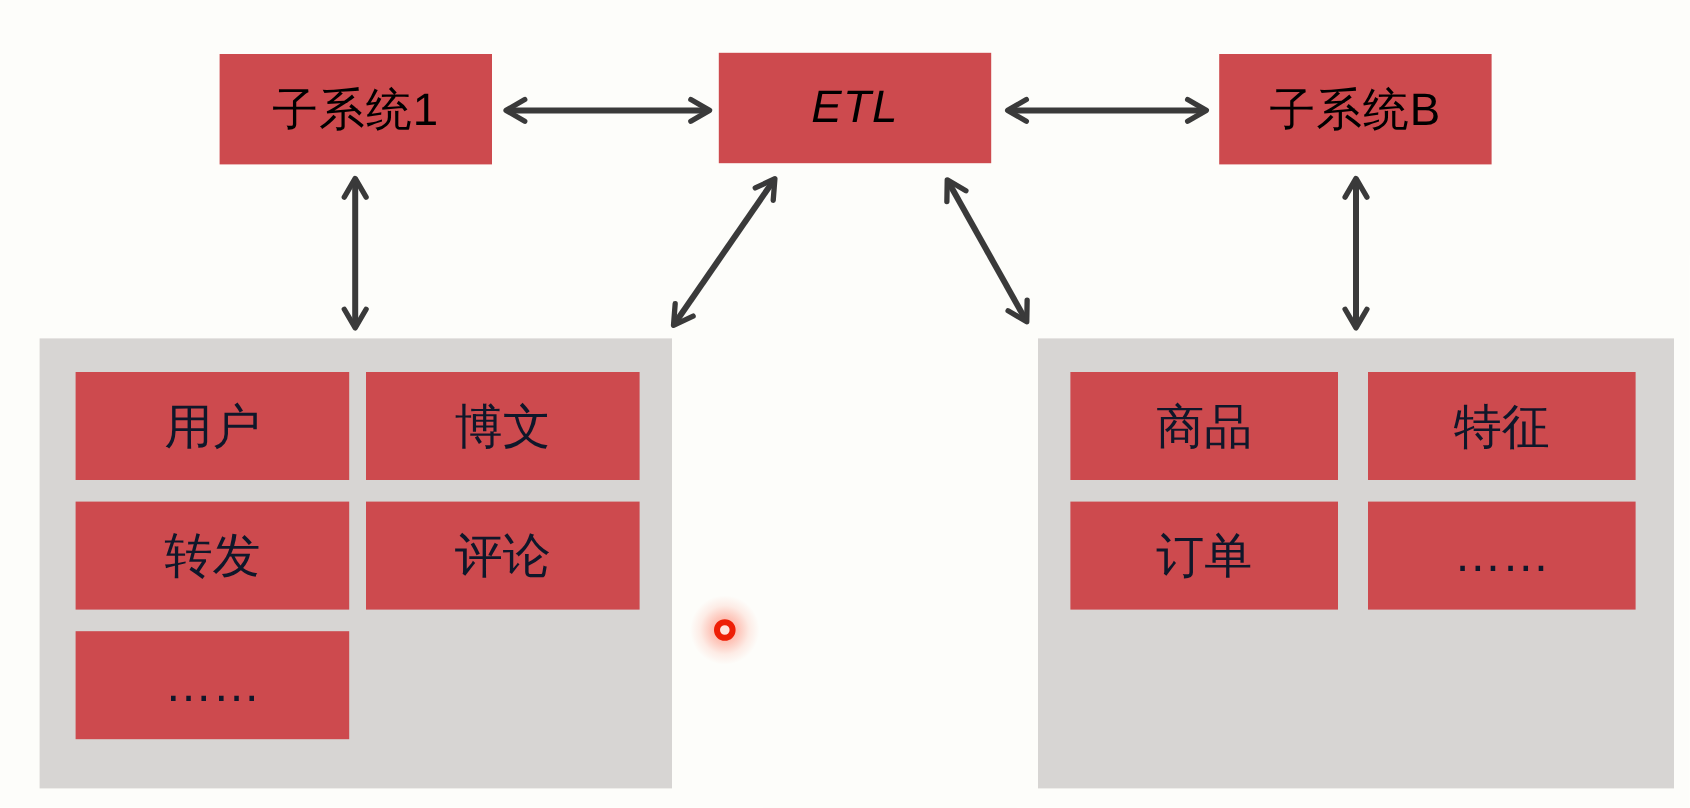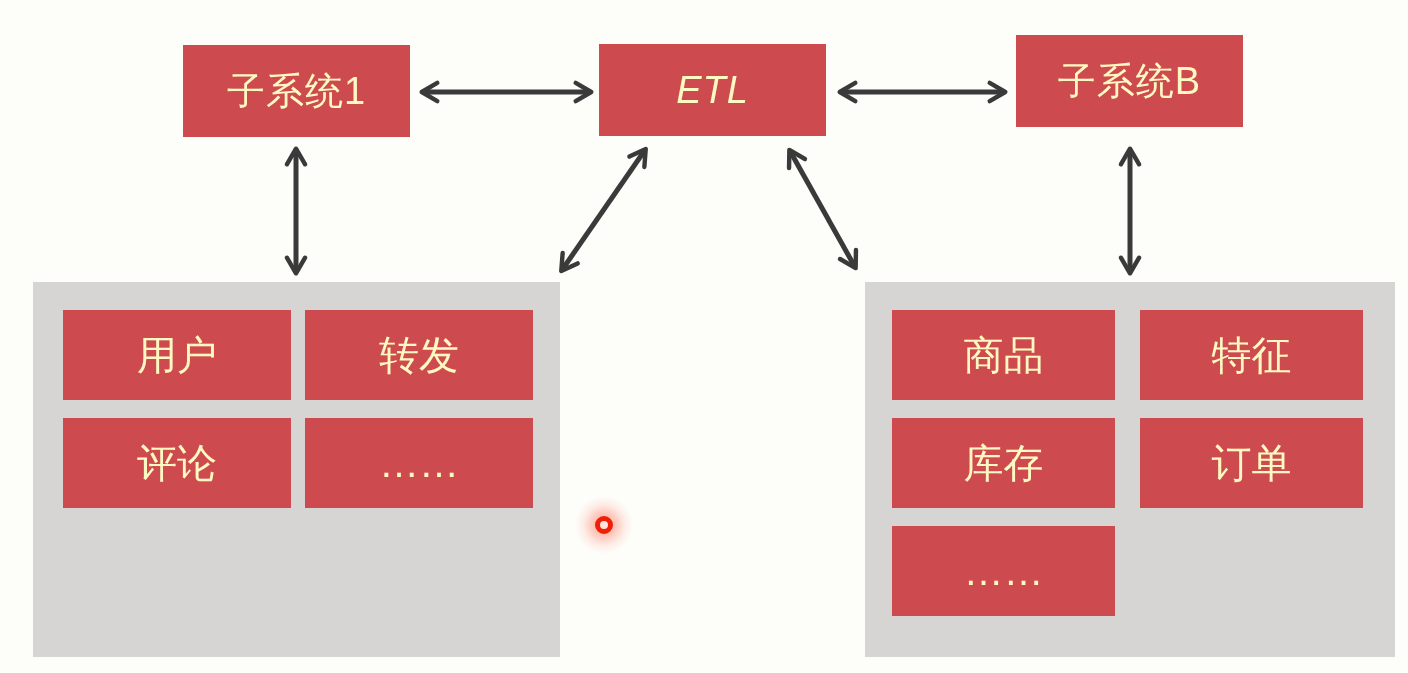--- a/index.html
+++ b/index.html
@@ -24,31 +24,31 @@
     position:absolute;
     left:0;top:0;
     width:1408px;height:673px;
     pointer-events:none;
   }
   .node{
     position:absolute;
     width:227px;
     height:92px;
     background:var(--red);
-    color:#fef9c3;
+    color:#000000;
     display:flex;
     align-items:center;
     justify-content:center;
     font-size:38px;
     letter-spacing:1px;
     white-space:nowrap;
   }
   #node-subsystem1{left:183px;top:45px;}
   #node-etl{left:599px;top:44px;font-style:italic;}
-  #node-subsystemB{left:1016px;top:35px;}
+  #node-subsystemB{left:1016px;top:45px;}
   .group{
     position:absolute;
     background:var(--gray);
     display:grid;
     grid-template-columns:1fr 1fr;
     grid-auto-rows:90px;
     row-gap:18px;
   }
   #group-left{
     left:33px;top:282px;
@@ -59,21 +59,21 @@
   }
   #group-right{
     left:865px;top:282px;
     width:530px;height:375px;
     padding:28px 32px 41px 27px;
     column-gap:25px;
     box-sizing:border-box;
   }
   .item{
     background:var(--red);
-    color:#fef9c3;
+    color:#0f172a;
     display:flex;
     align-items:center;
     justify-content:center;
     font-size:40px;
     white-space:nowrap;
   }
   .laser{
     position:absolute;
     left:574px;top:495px;
     width:60px;height:60px;
@@ -118,29 +118,29 @@
       <line x1="790" y1="151" x2="855" y2="267" marker-start="url(#ahs)" marker-end="url(#ah)"></line>
     </g>
   </svg>
 
   <div class="node" id="node-subsystem1">子系统1</div>
   <div class="node" id="node-etl">ETL</div>
   <div class="node" id="node-subsystemB">子系统B</div>
 
   <div class="group" id="group-left">
     <div class="item">用户</div>
+    <div class="item">博文</div>
     <div class="item">转发</div>
     <div class="item">评论</div>
     <div class="item">……</div>
   </div>
 
   <div class="group" id="group-right">
     <div class="item">商品</div>
     <div class="item">特征</div>
-    <div class="item">库存</div>
     <div class="item">订单</div>
     <div class="item">……</div>
   </div>
 
   <div class="laser">
     <div class="laser-ring"></div>
   </div>
 
 </div>
 

